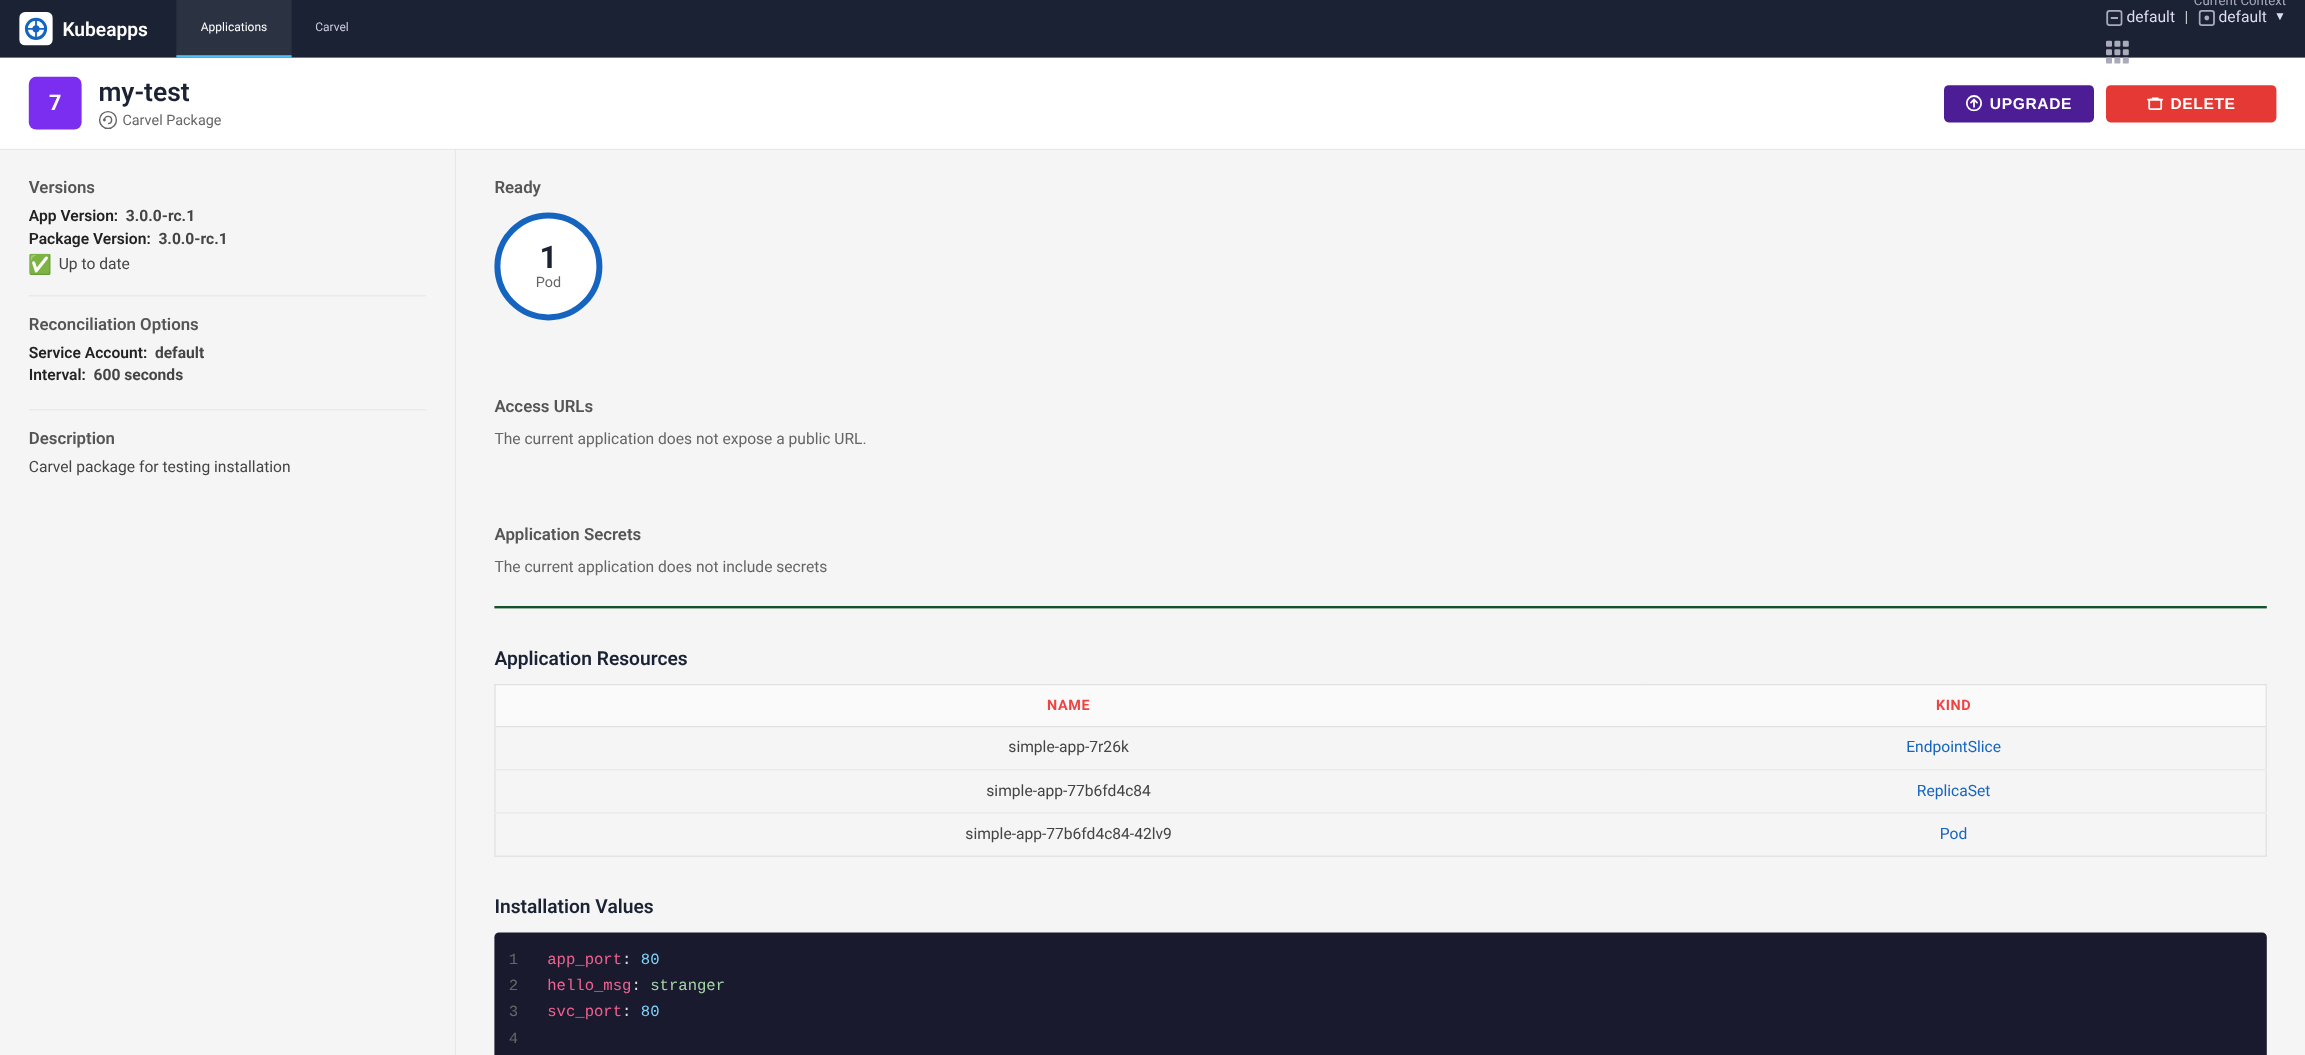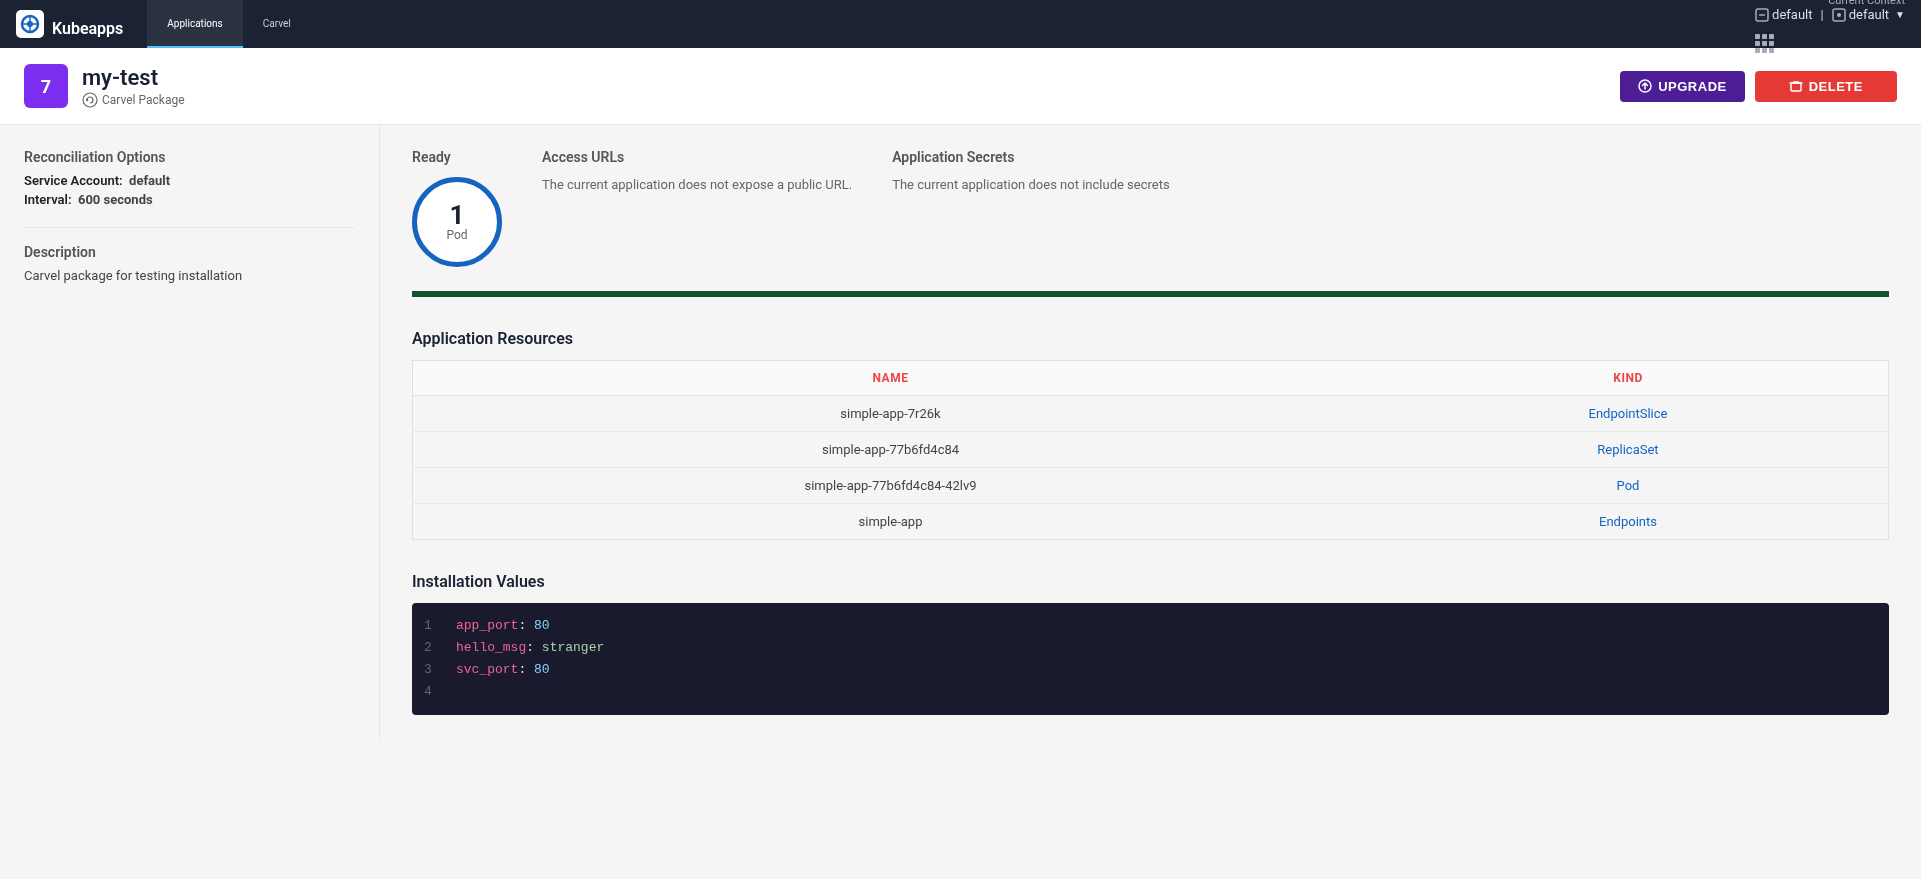--- a/index.html
+++ b/index.html
@@ -10,21 +10,21 @@
       background: #1a2234;
       color: #fff;
       display: flex;
       align-items: center;
       height: 48px;
       padding: 0 16px;
       position: relative;
     }
     .logo-area {
       display: flex;
-      align-items: flex-end;
+      align-items: center;
       gap: 8px;
       margin-right: 24px;
     }
     .logo-icon {
       width: 28px;
       height: 28px;
     }
     .logo-text {
       font-size: 16px;
       font-weight: 600;
@@ -205,24 +205,25 @@
 
     
     .main-panel {
       flex: 1;
       padding: 24px 32px;
     }
 
     
     .info-row {
       display: flex;
-      gap: 40px;
+      gap: 64px;
       margin-bottom: 32px;
       padding-bottom: 24px;
-      border-bottom: 6px solid #14532d;
+      border-bottom: 2px solid #14532d;
+      flex-direction: column;
     }
     .info-section {}
     .info-title {
       font-size: 14px;
       font-weight: 600;
       color: #555;
       margin-bottom: 12px;
     }
     .pod-circle {
       width: 90px;
@@ -422,20 +423,35 @@
       </svg>
       <span>DELETE</span>
     </button>
   </div>
 </div>
 
 <div class="body-layout">
 
   <div class="sidebar">
 
+    <div class="sidebar-section">
+      <div class="sidebar-section-title">Versions</div>
+      <div class="sidebar-row">
+        <span>App Version:</span>
+        &nbsp;<strong>3.0.0-rc.1</strong>
+      </div>
+      <div class="sidebar-row">
+        <span>Package Version:</span>
+        &nbsp;<strong>3.0.0-rc.1</strong>
+      </div>
+      <div class="up-to-date">
+        <span class="check-icon">✅</span>
+        <span>Up to date</span>
+      </div>
+    </div>
 
     <div class="sidebar-section">
       <div class="sidebar-section-title">Reconciliation Options</div>
       <div class="sidebar-row">
         <span>Service Account:</span>
         &nbsp;<strong>default</strong>
       </div>
       <div class="sidebar-row">
         <span>Interval:</span>
         &nbsp;<strong>600 seconds</strong>
@@ -483,24 +499,20 @@
       <td>EndpointSlice</td>
     </tr>
             <tr>
       <td>simple-app-77b6fd4c84</td>
       <td>ReplicaSet</td>
     </tr>
             <tr>
       <td>simple-app-77b6fd4c84-42lv9</td>
       <td>Pod</td>
     </tr>
-            <tr>
-      <td>simple-app</td>
-      <td>Endpoints</td>
-    </tr>
           </tbody>
       </table>
     </div>
 
     <div class="install-values">
       <div class="section-title">Installation Values</div>
       <div class="code-block" id="code-block">
       <div class="code-line">
       <span class="line-num">1</span>
       <span>

